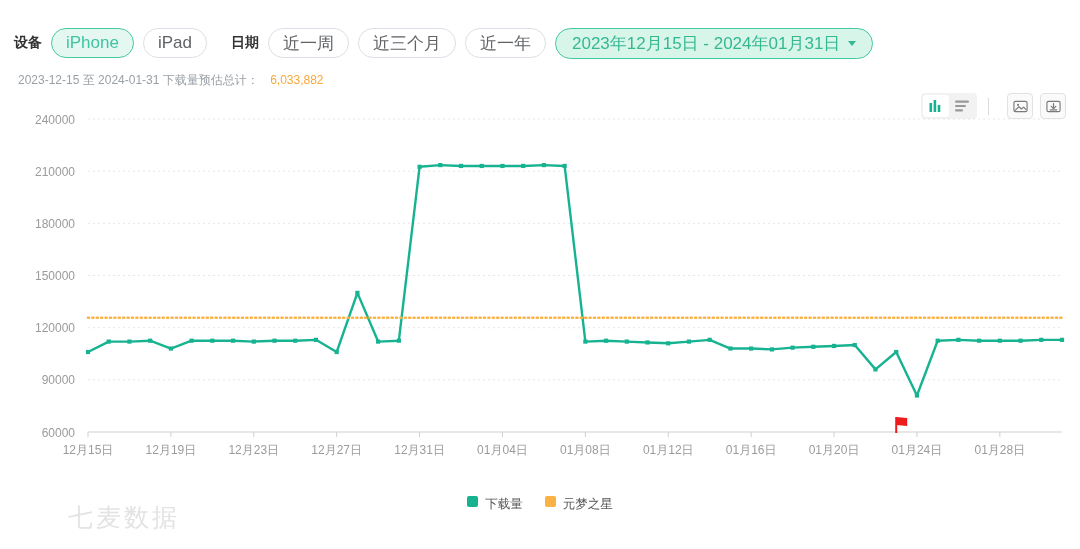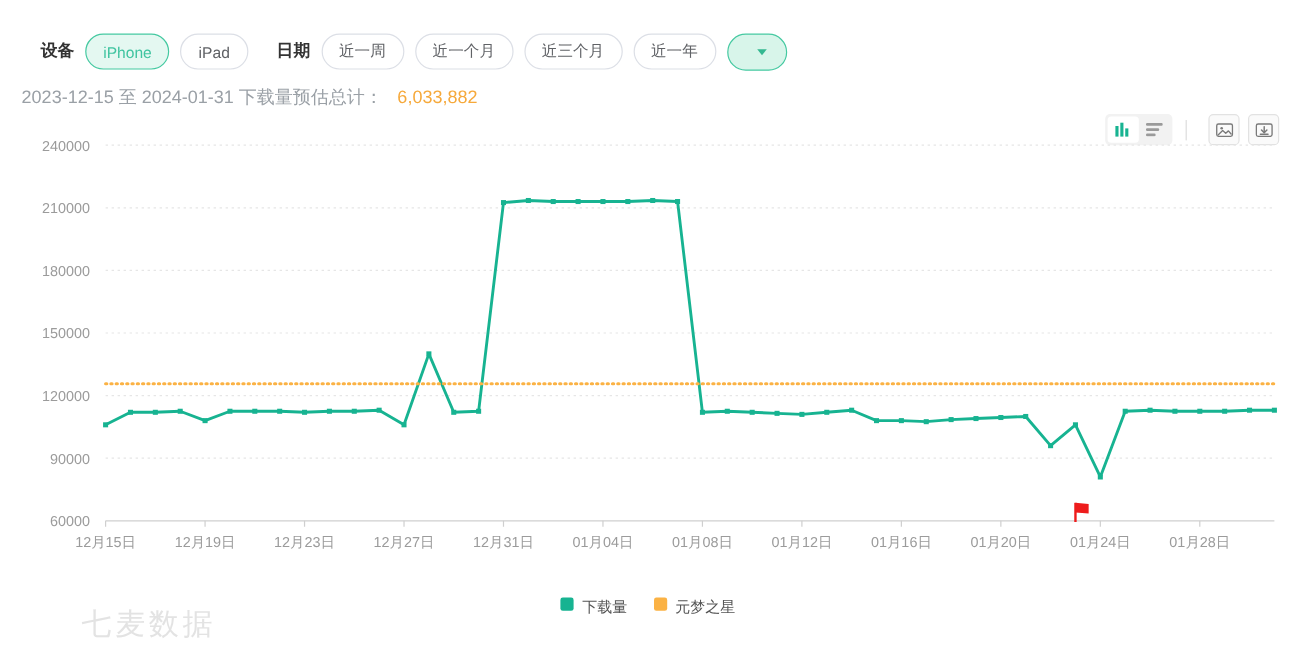--- a/index.html
+++ b/index.html
@@ -24,35 +24,34 @@
     padding: 26px 0 0 14px;
     height: 34px;
     box-sizing: content-box;
   }
   .filter-label {
     font-size: 14px;
     font-weight: bold;
     color: #333;
     margin-right: 9px;
     white-space: nowrap;
-    margin-left: 20px;
   }
   .filter-label.spaced { margin-left: 15px; }
   .pill {
     display: inline-flex;
     align-items: center;
     justify-content: center;
     height: 30px;
     padding: 0 14px;
     margin-right: 9px;
     border: 1px solid #dcdfe6;
     border-radius: 15px;
     background: #fff;
     color: #606266;
-    font-size: 13px;
+    font-size: 17px;
     white-space: nowrap;
     cursor: pointer;
     box-sizing: border-box;
   }
   .pill.active {
     background: #e4f8f1;
     border-color: #45c9a1;
     color: #3fc4a0;
   }
   .pill.range {
@@ -68,21 +67,21 @@
     margin-left: 8px;
     width: 0; height: 0;
     border-left: 4.5px solid transparent;
     border-right: 4.5px solid transparent;
     border-top: 5.5px solid #34b891;
   }
 
   
   .summary {
     padding: 12px 12px 0 18px;
-    font-size: 15px;
+    font-size: 12px;
     color: #9aa0a6;
     white-space: nowrap;
   }
   .summary .value {
     color: #f6a93b;
     margin-left: 8px;
   }
 
   
   .chart-card {
@@ -172,25 +171,25 @@
 </head>
 <body>
 
 <div class="toolbar">
   <span class="filter-label">设备</span>
   <span class="pill active">iPhone</span>
   <span class="pill">iPad</span>
 
   <span class="filter-label spaced">日期</span>
   <span class="pill">近一周</span>
-  <span class="pill">近一个月</span>
   <span class="pill">近三个月</span>
   <span class="pill">近一年</span>
 
   <span class="pill range">
+    <span>2023年12月15日 - 2024年01月31日</span>
     <i class="caret"></i>
   </span>
 </div>
 
 <div class="summary">
   <span>2023-12-15 至 2024-01-31 下载量预估总计：</span>
   <span class="value">6,033,882</span>
 </div>
 
 <div class="chart-card">

